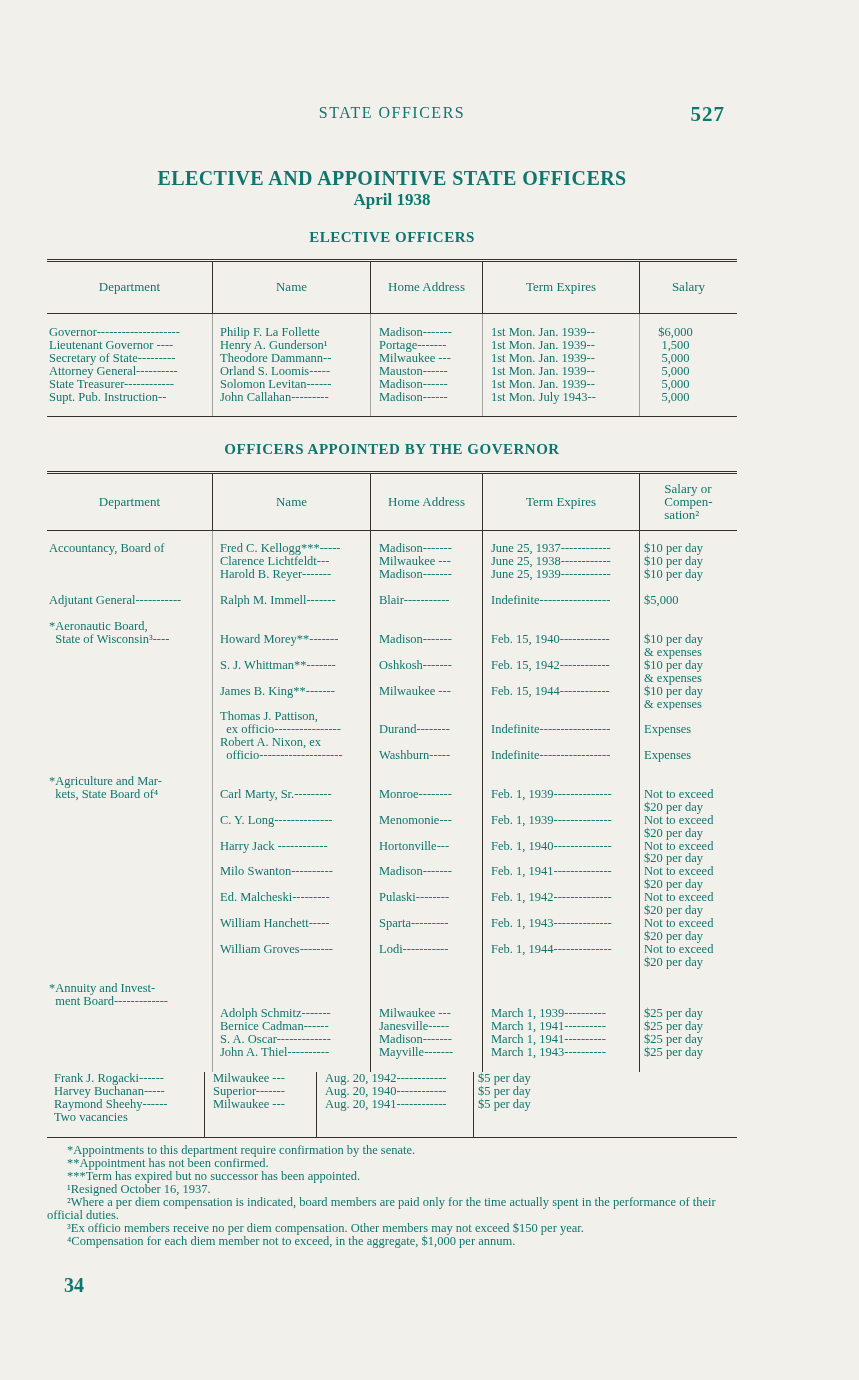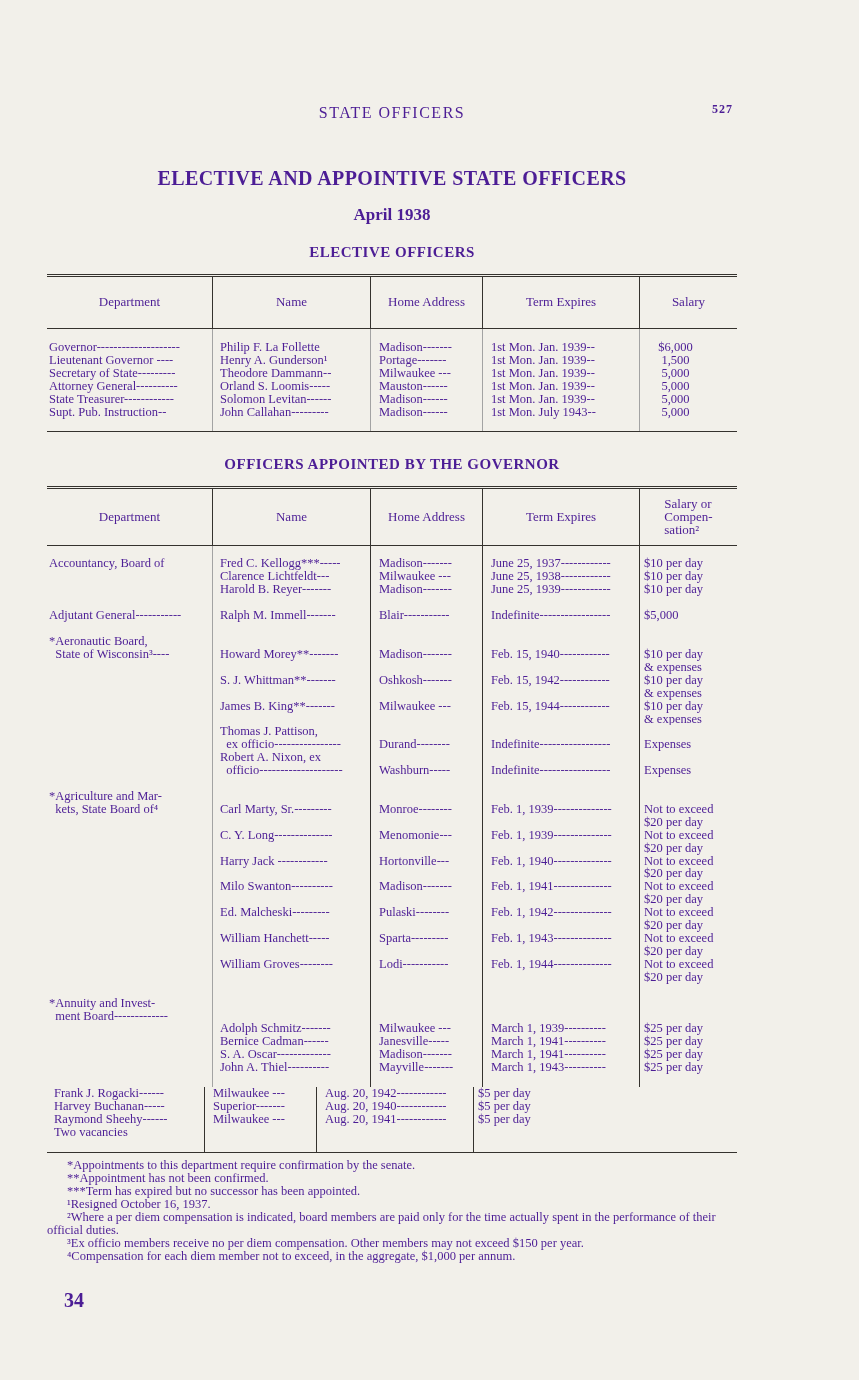--- a/index.html
+++ b/index.html
@@ -1,23 +1,23 @@
 <!DOCTYPE html>
 <html><head>
 <meta charset="utf-8">
 <style>
   html,body{margin:0;padding:0;}
   body{background:#e8e6e0;}
   *{box-sizing:border-box;}
-  .page{width:859px;height:1380px;background:#f2f0ea;font-family:"Liberation Serif","DejaVu Serif",serif;color:#4c1d95;overflow:hidden;}
+  .page{width:859px;height:1380px;background:#f2f0ea;font-family:"Liberation Serif","DejaVu Serif",serif;color:#0f766e;overflow:hidden;}
   .content{width:690px;margin-left:47px;padding-top:104px;}
   .running-header{position:relative;text-align:center;font-size:16px;letter-spacing:1.5px;height:21px;}
-  .rh-page{position:absolute;right:4px;top:-2px;font-weight:bold;font-size:12px;letter-spacing:1px;}
+  .rh-page{position:absolute;right:12px;top:-2px;font-weight:bold;font-size:21px;letter-spacing:1px;}
   .doc-title{text-align:center;font-weight:bold;font-size:20px;letter-spacing:.4px;margin-top:42px;}
-  .doc-subtitle{text-align:center;font-weight:bold;font-size:17px;margin-top:15px;}
+  .doc-subtitle{text-align:center;font-weight:bold;font-size:17px;}
   .sect{text-align:center;font-weight:bold;font-size:15px;letter-spacing:.5px;margin-top:19px;}
   .sect2{margin-top:24px;}
   .tbl{margin-top:13px;font-size:12.5px;line-height:12.9px;}
   .dbl{height:3px;border-top:1px solid #35322e;border-bottom:1px solid #35322e;}
   .rule{border-top:1px solid #35322e;height:0;}
   .thead{display:flex;}
   .hcell{display:flex;align-items:center;justify-content:center;text-align:left;white-space:pre-line;font-size:13px;}
   .t1 .hcell{height:51px;}
   .t2 .hcell{height:56px;}
   .h0{width:166px;}.h1{width:158px;}.h2{width:112px;}.h3{width:157px;}.h4{flex:1;}

